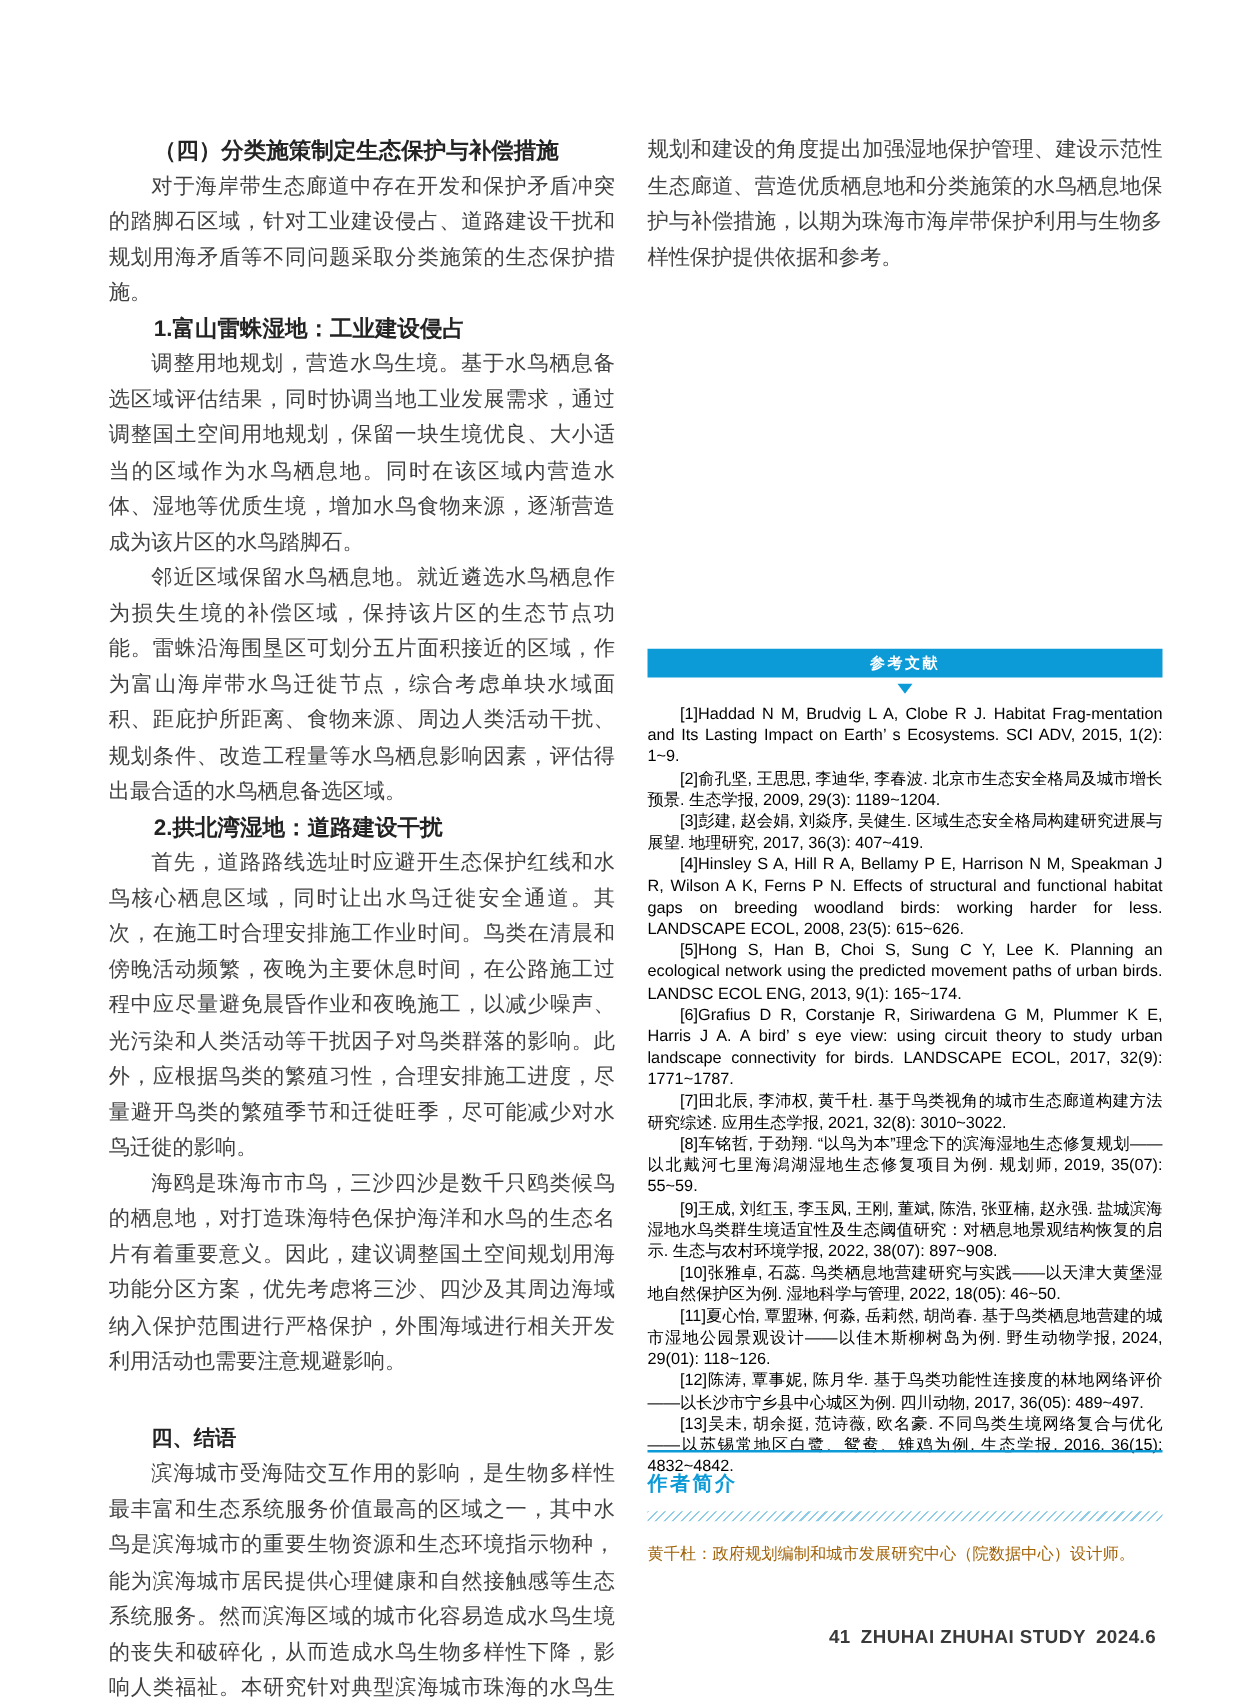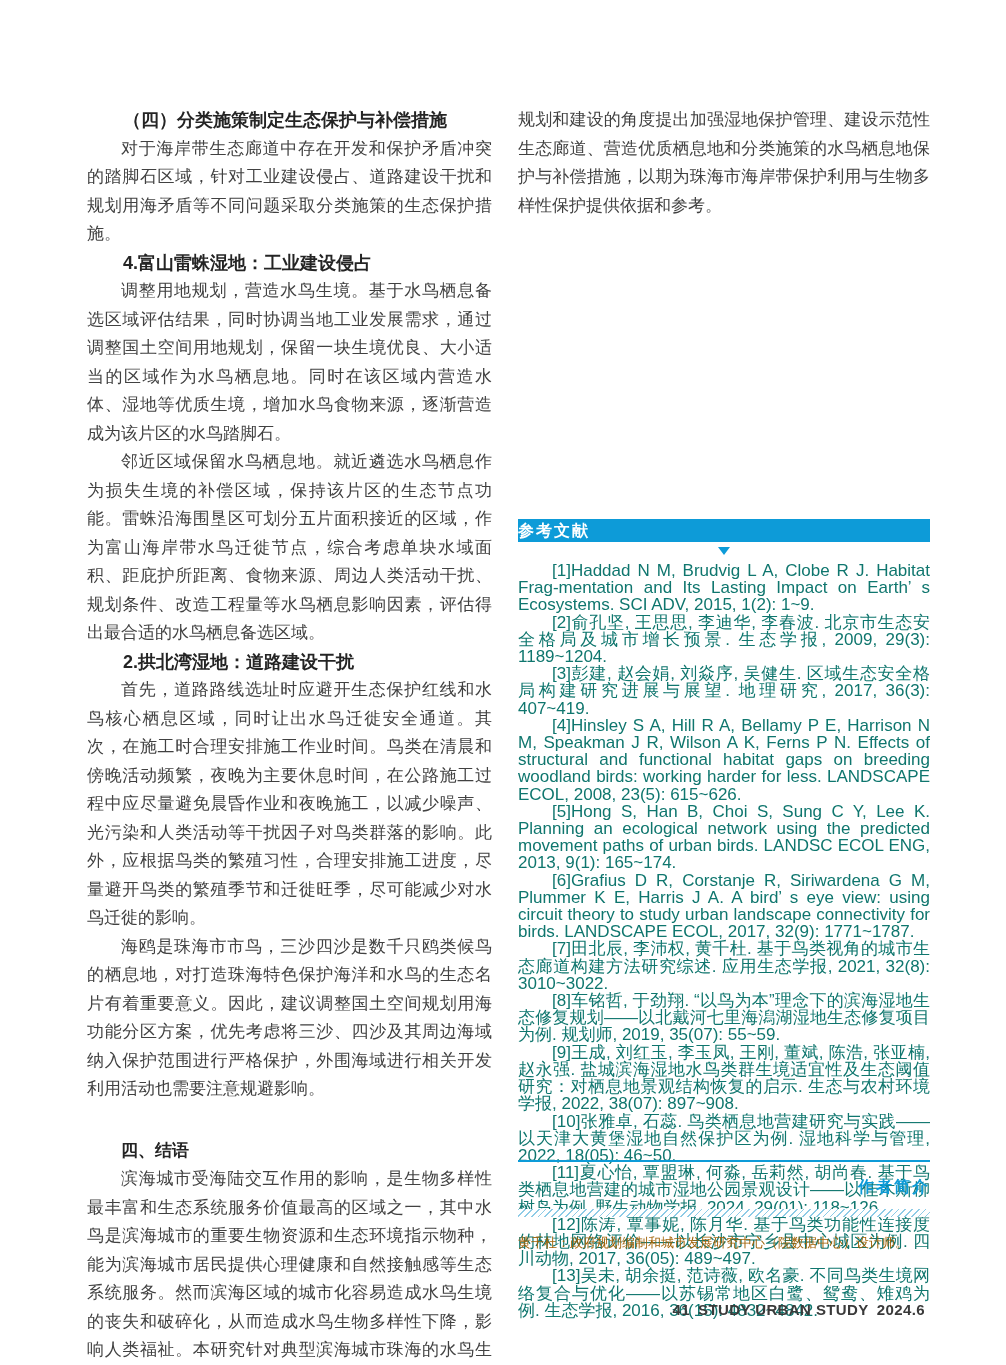--- a/index.html
+++ b/index.html
@@ -58,60 +58,60 @@
   .refs-header {
     position: absolute;
     top: 519px;
     left: 0;
     width: 412px;
   }
   .refs-bar {
     height: 23px;
     background: var(--accent);
     color: #ffffff;
-    font-size: 16px;
+    font-size: 12px;
     font-weight: bold;
     line-height: 23px;
-    text-align: left;
+    text-align: center;
     letter-spacing: 2px;
   }
   .refs-arrow {
     width: 0;
     height: 0;
     border-left: 6px solid transparent;
     border-right: 6px solid transparent;
     border-top: 8px solid var(--accent);
     margin: 5px auto 0 auto;
   }
 
   .refs-list {
     position: absolute;
     top: 562px;
     left: 0;
     width: 412px;
   }
   .refs-list p {
     margin: 0;
-    font-size: 17px;
+    font-size: 13px;
     line-height: 17.2px;
     text-align: justify;
     text-indent: 2em;
-    color: #0f766e;
+    color: #000000;
   }
 
   .author-section {
     position: absolute;
     top: 1160px;
     left: 0;
     width: 412px;
     border-top: 2px solid var(--accent);
   }
   .author-title {
     margin-top: 15px;
-    text-align: right;
+    text-align: left;
     color: var(--accent);
     font-size: 16px;
     font-weight: bold;
     letter-spacing: 2px;
   }
   .author-hatch {
     margin-top: 11px;
     height: 8px;
     background: repeating-linear-gradient(135deg,
       #8ecbe6 0px, #8ecbe6 1.2px,
@@ -139,21 +139,21 @@
   .footer .sep { display: inline-block; width: 8px; }
 </style>
 </head>
 <body>
 
 <div class="page">
 
   <div class="col-left">
     <h3>（四）分类施策制定生态保护与补偿措施</h3>
     <p>对于海岸带生态廊道中存在开发和保护矛盾冲突的踏脚石区域，针对工业建设侵占、道路建设干扰和规划用海矛盾等不同问题采取分类施策的生态保护措施。</p>
-    <h4>4.富山雷蛛湿地：工业建设侵占</h4>
+    <h4>1.富山雷蛛湿地：工业建设侵占</h4>
     <p>调整用地规划，营造水鸟生境。基于水鸟栖息备选区域评估结果，同时协调当地工业发展需求，通过调整国土空间用地规划，保留一块生境优良、大小适当的区域作为水鸟栖息地。同时在该区域内营造水体、湿地等优质生境，增加水鸟食物来源，逐渐营造成为该片区的水鸟踏脚石。</p>
     <p>邻近区域保留水鸟栖息地。就近遴选水鸟栖息作为损失生境的补偿区域，保持该片区的生态节点功能。雷蛛沿海围垦区可划分五片面积接近的区域，作为富山海岸带水鸟迁徙节点，综合考虑单块水域面积、距庇护所距离、食物来源、周边人类活动干扰、规划条件、改造工程量等水鸟栖息影响因素，评估得出最合适的水鸟栖息备选区域。</p>
     <h4>2.拱北湾湿地：道路建设干扰</h4>
     <p>首先，道路路线选址时应避开生态保护红线和水鸟核心栖息区域，同时让出水鸟迁徙安全通道。其次，在施工时合理安排施工作业时间。鸟类在清晨和傍晚活动频繁，夜晚为主要休息时间，在公路施工过程中应尽量避免晨昏作业和夜晚施工，以减少噪声、光污染和人类活动等干扰因子对鸟类群落的影响。此外，应根据鸟类的繁殖习性，合理安排施工进度，尽量避开鸟类的繁殖季节和迁徙旺季，尽可能减少对水鸟迁徙的影响。</p>
     <p>海鸥是珠海市市鸟，三沙四沙是数千只鸥类候鸟的栖息地，对打造珠海特色保护海洋和水鸟的生态名片有着重要意义。因此，建议调整国土空间规划用海功能分区方案，优先考虑将三沙、四沙及其周边海域纳入保护范围进行严格保护，外围海域进行相关开发利用活动也需要注意规避影响。</p>
     <h3 class="conclusion">四、结语</h3>
     <p>滨海城市受海陆交互作用的影响，是生物多样性最丰富和生态系统服务价值最高的区域之一，其中水鸟是滨海城市的重要生物资源和生态环境指示物种，能为滨海城市居民提供心理健康和自然接触感等生态系统服务。然而滨海区域的城市化容易造成水鸟生境的丧失和破碎化，从而造成水鸟生物多样性下降，影响人类福祉。本研究针对典型滨海城市珠海的水鸟生态廊道现状问题，面向水鸟栖息地保护，从城市</p>
   </div>
 
   <div class="col-right">
@@ -181,16 +181,16 @@
     </div>
 
     <div class="author-section">
       <div class="author-title">作者简介</div>
       <div class="author-hatch"></div>
       <p class="author-bio">黄千杜：政府规划编制和城市发展研究中心（院数据中心）设计师。</p>
     </div>
   </div>
 
   <div class="footer">
-    <span>41</span><span class="sep"></span><span>STUDY URBAN STUDY</span><span class="sep"></span><span>2024.6</span>
+    <span>41</span><span class="sep"></span><span>ZHUHAI ZHUHAI STUDY</span><span class="sep"></span><span>2024.6</span>
   </div>
 
 </div>
 
 </body></html>

